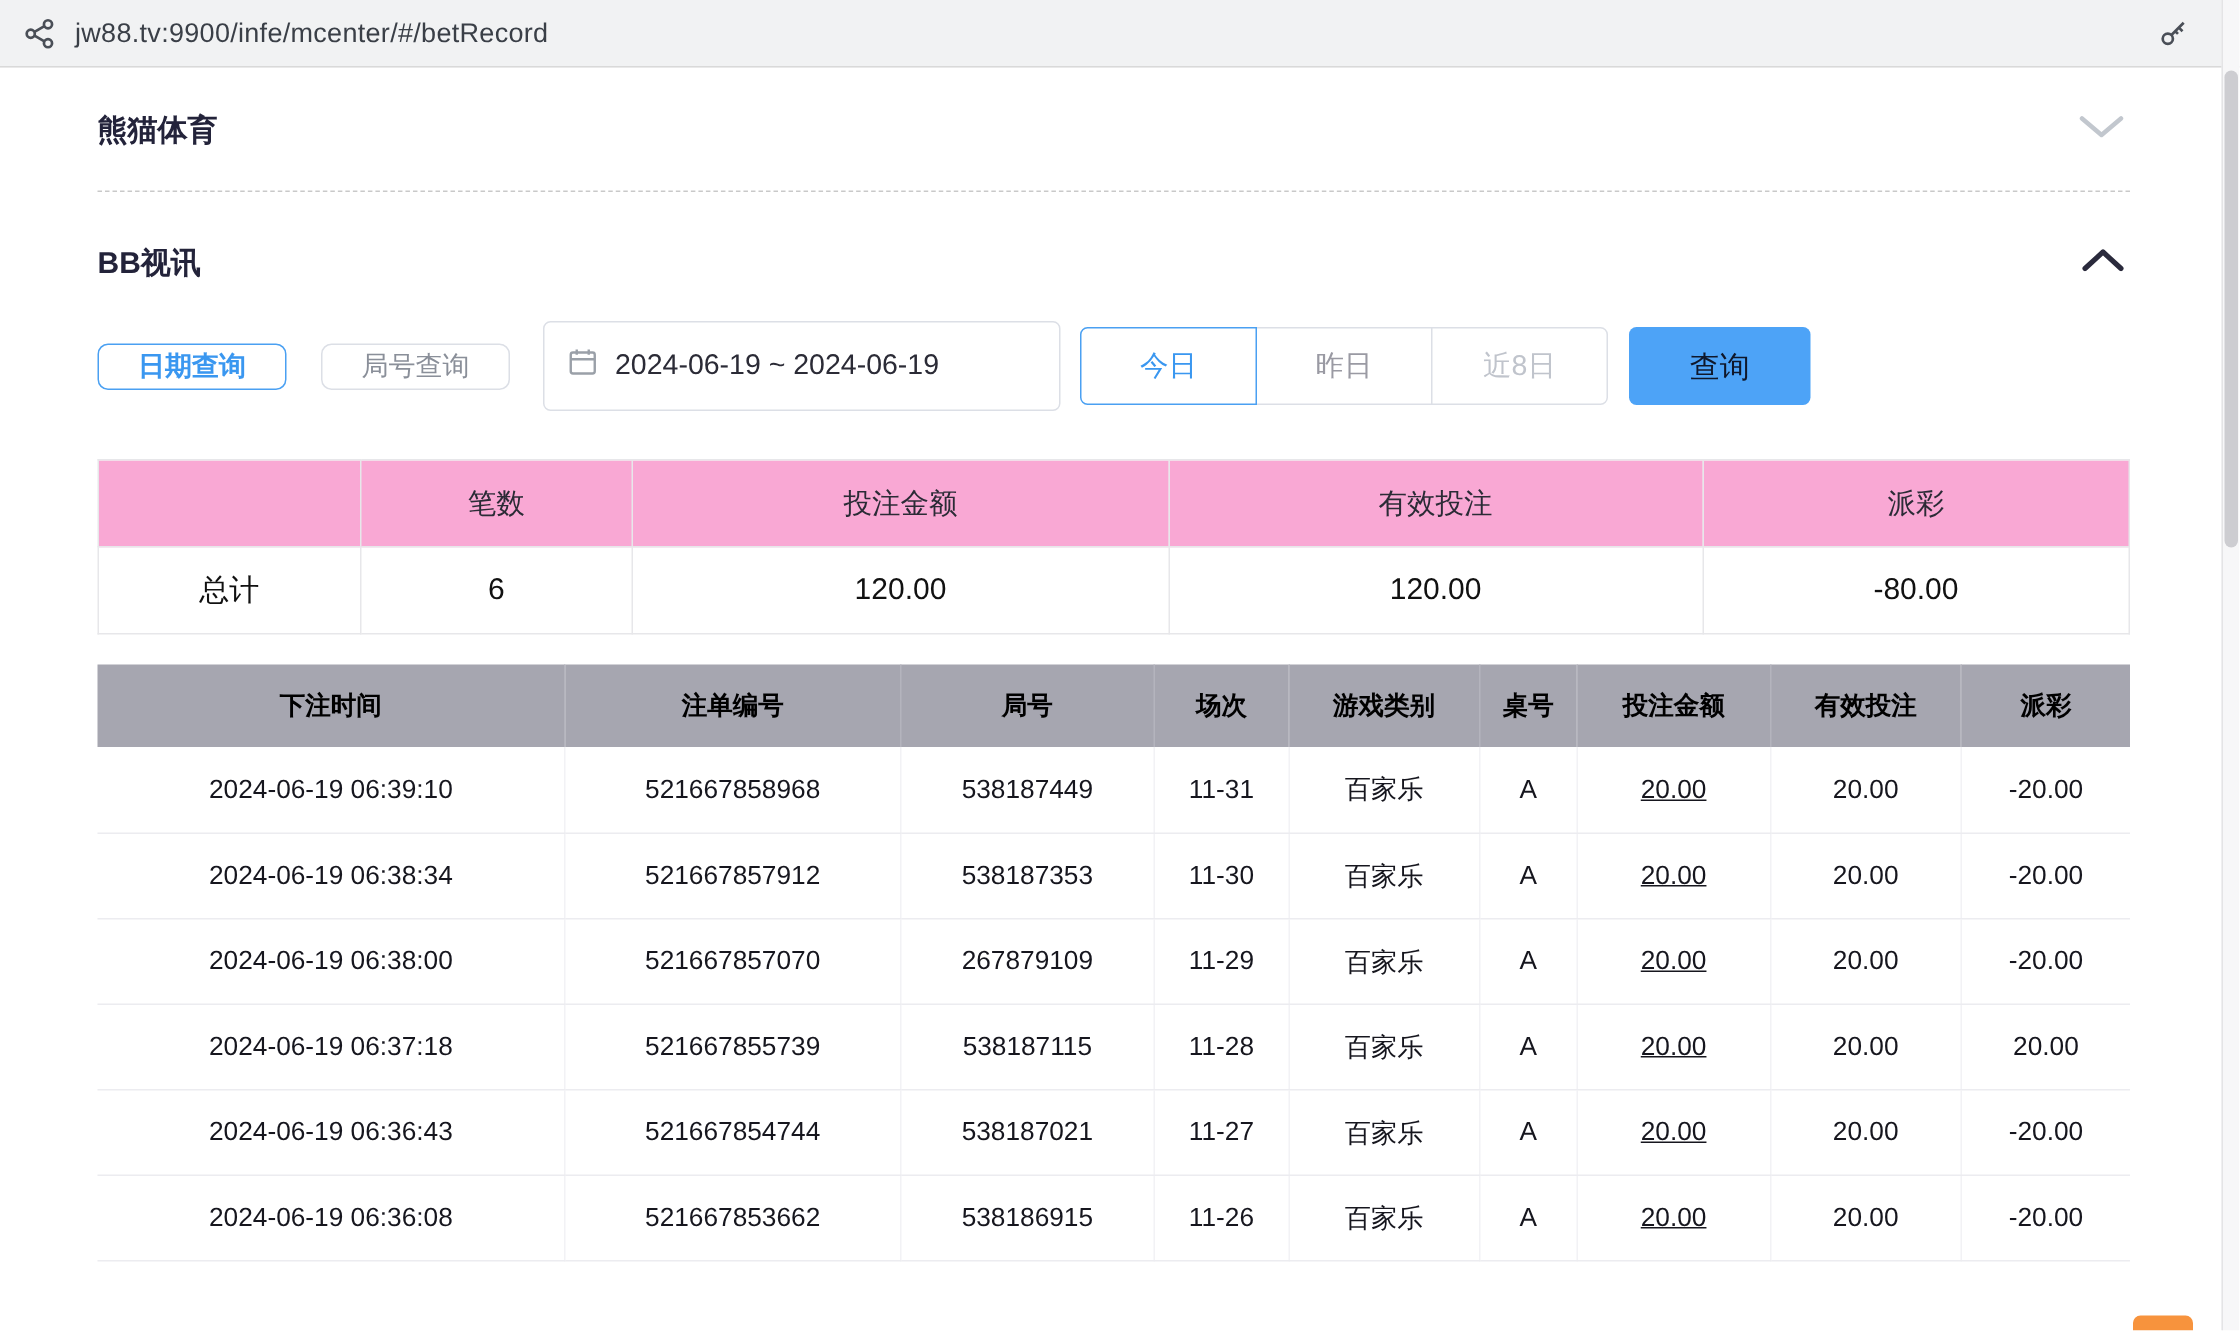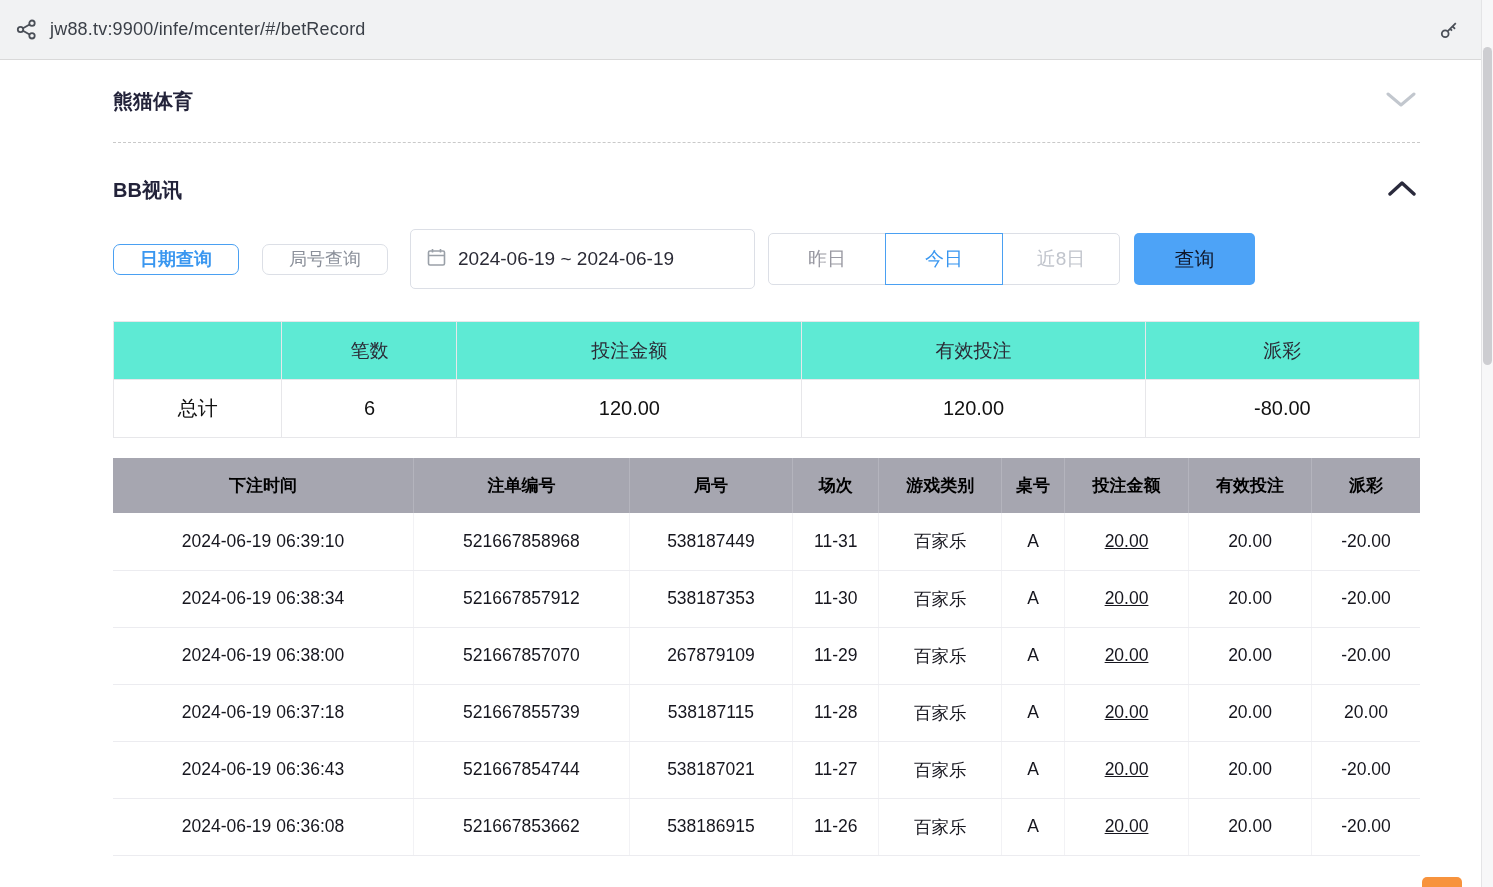--- a/index.html
+++ b/index.html
@@ -4,28 +4,28 @@
 <style>
   * { margin:0; padding:0; box-sizing:border-box; }
   html,body { width:1493px; height:887px; overflow:hidden; }
   body {
     font-family:"Liberation Sans","DejaVu Sans",sans-serif;
     background:#fff; color:#16161e; position:relative;
   }
 
   
   .topbar {
-    height:60px; background:#f1f2f3; border-bottom:1px solid #d9d9d9;
+    height:45px; background:#f1f2f3; border-bottom:1px solid #d9d9d9;
     display:flex; align-items:center; padding:0 16px; gap:13px;
   }
   .url-text { font-size:18px; color:#3a3f47; letter-spacing:.2px; flex:1; }
   .topbar svg { display:block; }
 
   
-  .content { padding:0 73px 0 65px;margin-left:48px; }
+  .content { padding:0 73px 0 65px; }
 
   .section-row { display:flex; align-items:center; justify-content:space-between; }
   .section-row.panda { height:82px; }
   .section-row.bb { height:84px; padding-top:10px; }
   .section-title { font-size:20px; font-weight:bold; color:#23233a; }
   .dashed-divider { border-bottom:1px dashed #c9c9c9; }
   .chev-btn { background:none; border:none; cursor:pointer; padding:4px; }
 
   
   .filter-row { display:flex; align-items:center; margin:2px 0 32px 0; }
@@ -58,21 +58,21 @@
   .query-btn {
     height:52px; width:121px; margin-left:14px; background:#4da3f7; border:none;
     border-radius:5px; color:#0f172a; font-size:20px; cursor:pointer; font-family:inherit;
   }
 
   
   table { width:100%; border-collapse:collapse; table-layout:fixed; }
   .summary-table th, .summary-table td {
     border:1px solid #e7e7ea; text-align:center; font-weight:normal;
   }
-  .summary-table th { background:#5eead4; height:58px; font-size:19px; color:#2b2b36; }
+  .summary-table th { background:#f9a8d4; height:58px; font-size:19px; color:#2b2b36; }
   .summary-table td { background:#fff; height:58px; font-size:20px; color:#111; }
 
   
   .bet-table { margin-top:20px; }
   .bet-table thead th {
     background:#a6a6b0; color:#000000; font-size:17px; font-weight:bold;
     height:55px; border-right:1px solid #b4b4bd;
   }
   .bet-table thead th:last-child { border-right:none; }
   .bet-table tbody td {
@@ -151,22 +151,22 @@
       <span>
         <svg width="19" height="19" viewBox="0 0 19 19" fill="none" stroke="#9aa0a8" stroke-width="1.6">
           <rect x="1.5" y="3" width="16" height="14" rx="1.5"></rect>
           <path d="M1.5 7.5 H17.5 M5.5 1 V4.5 M13.5 1 V4.5"></path>
         </svg>
       </span>
       <span class="date-text">2024-06-19 ~ 2024-06-19</span>
     </div>
 
     <div class="seg-group">
+      <button class="seg-btn active">今日</button>
       <button class="seg-btn">昨日</button>
-      <button class="seg-btn active">今日</button>
       <button class="seg-btn dim">近8日</button>
     </div>
 
     <button class="query-btn">查询</button>
   </div>
 
   <table class="summary-table">
     <colgroup>
       <col style="width:12.9%">
         <col style="width:13.4%">

